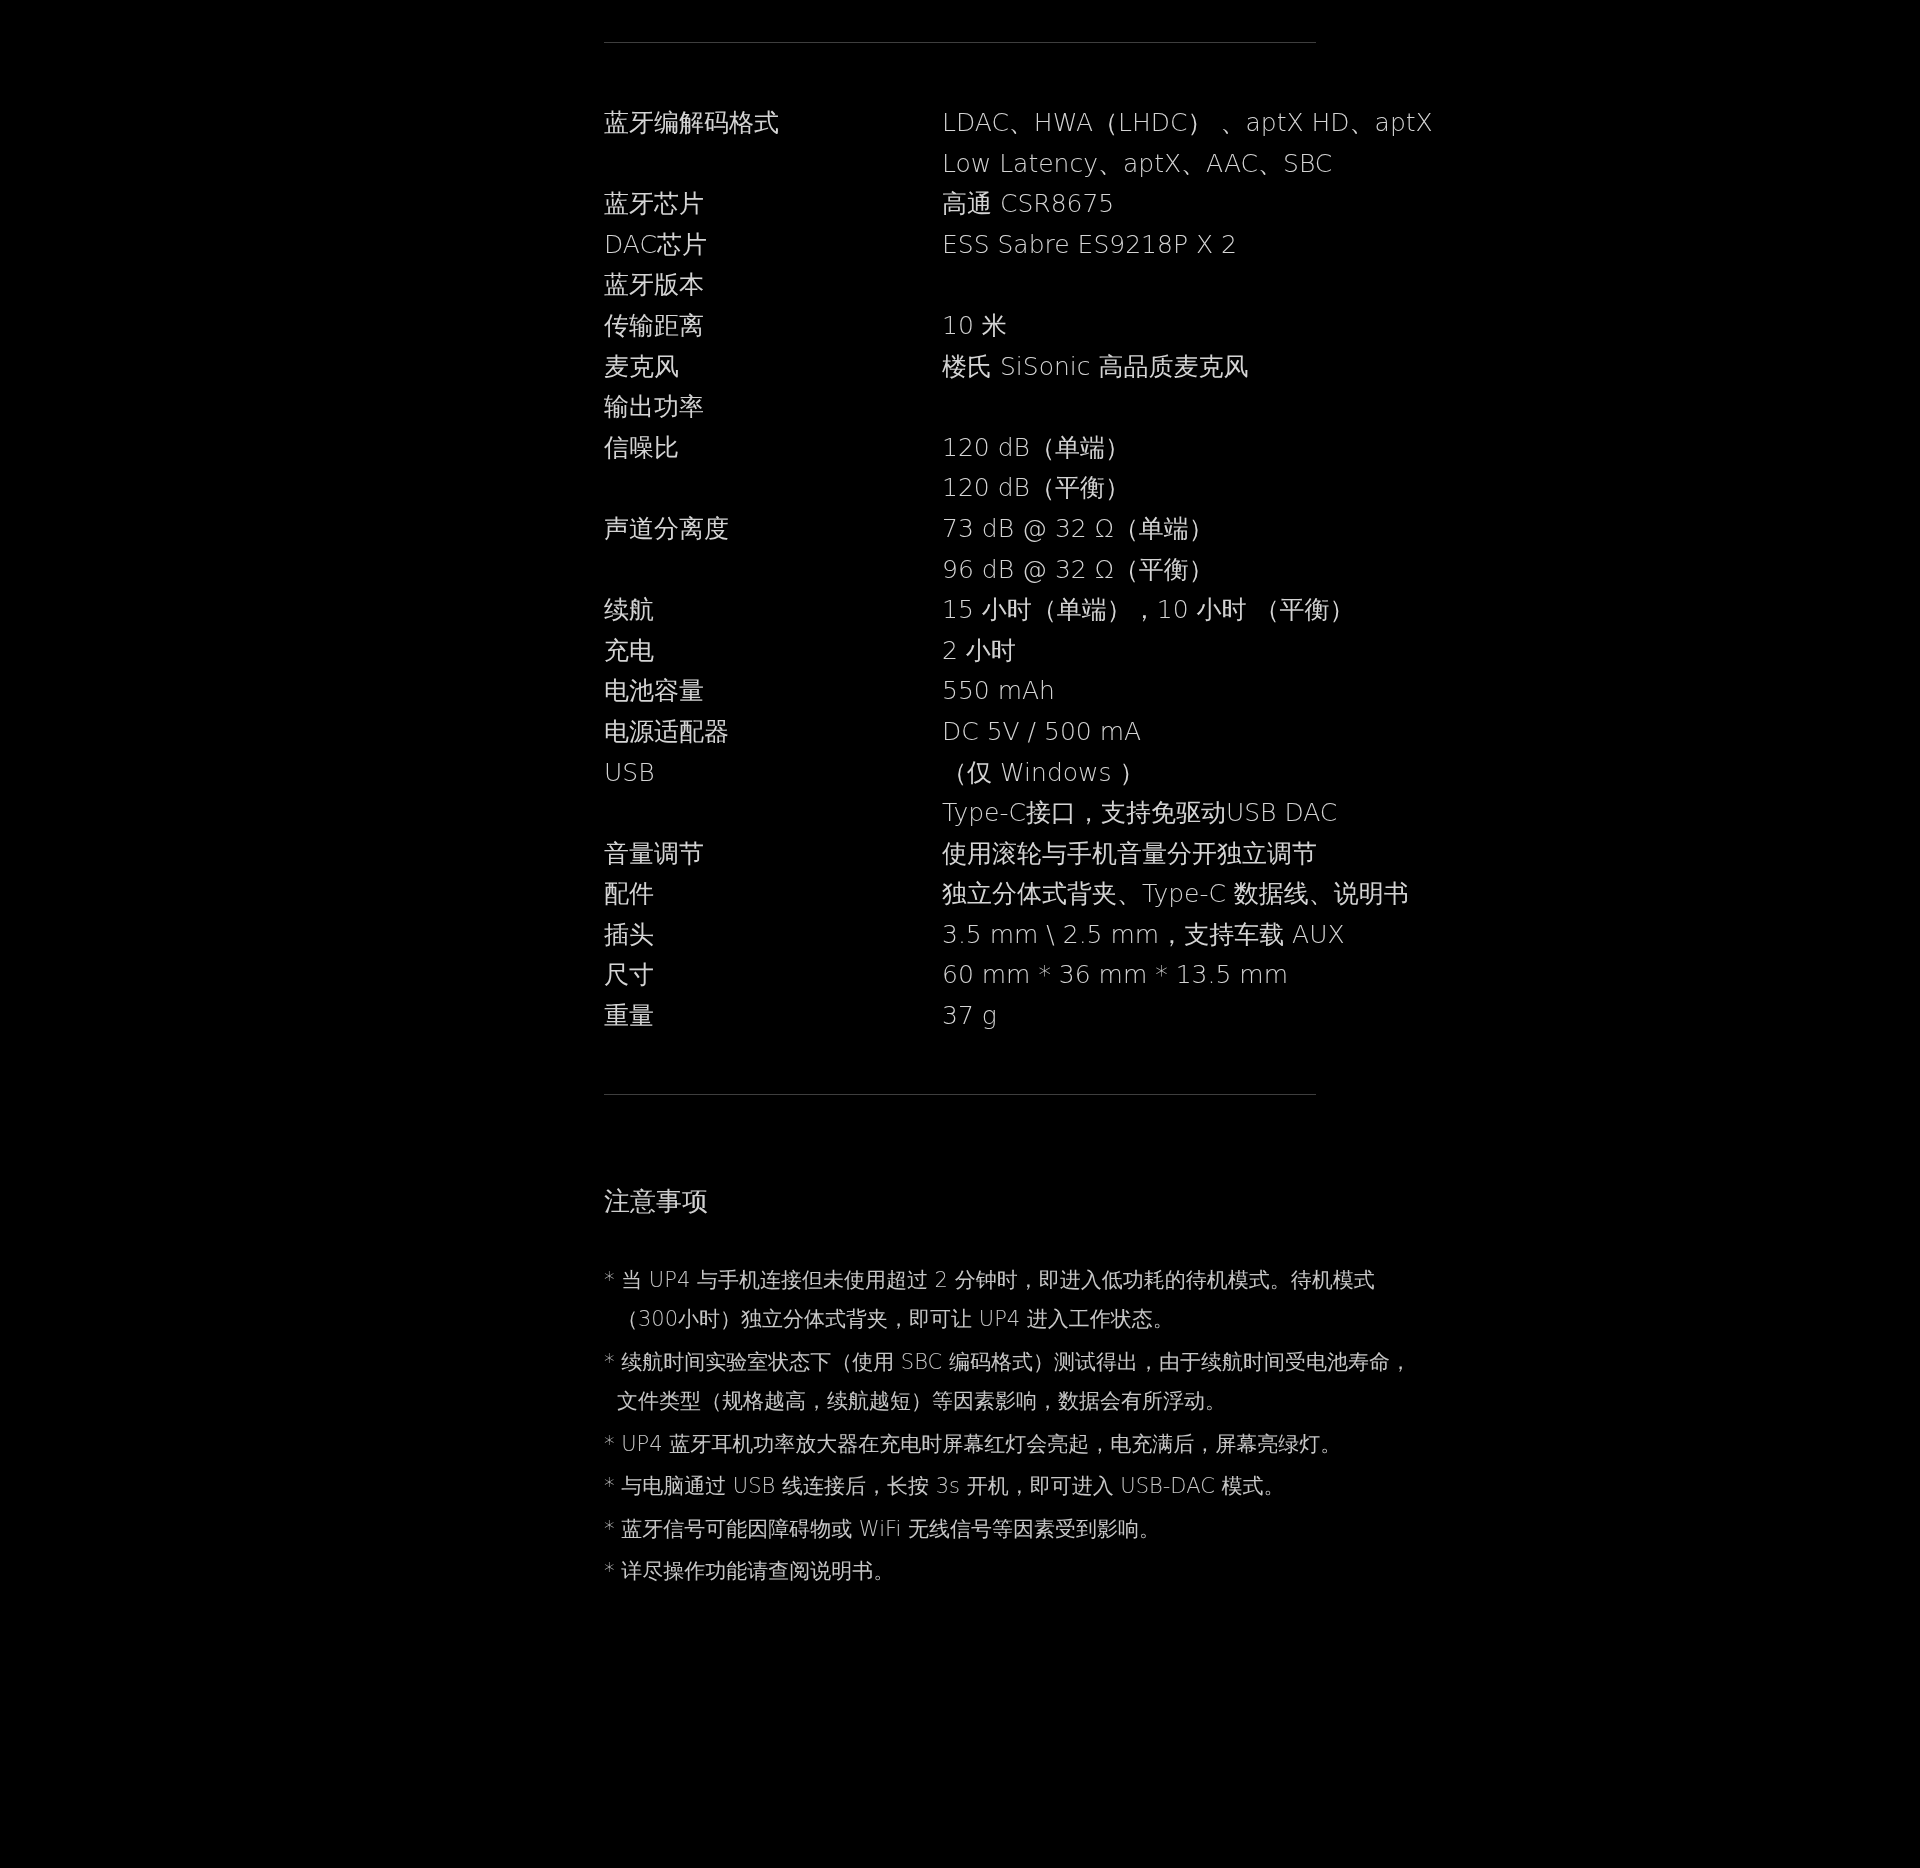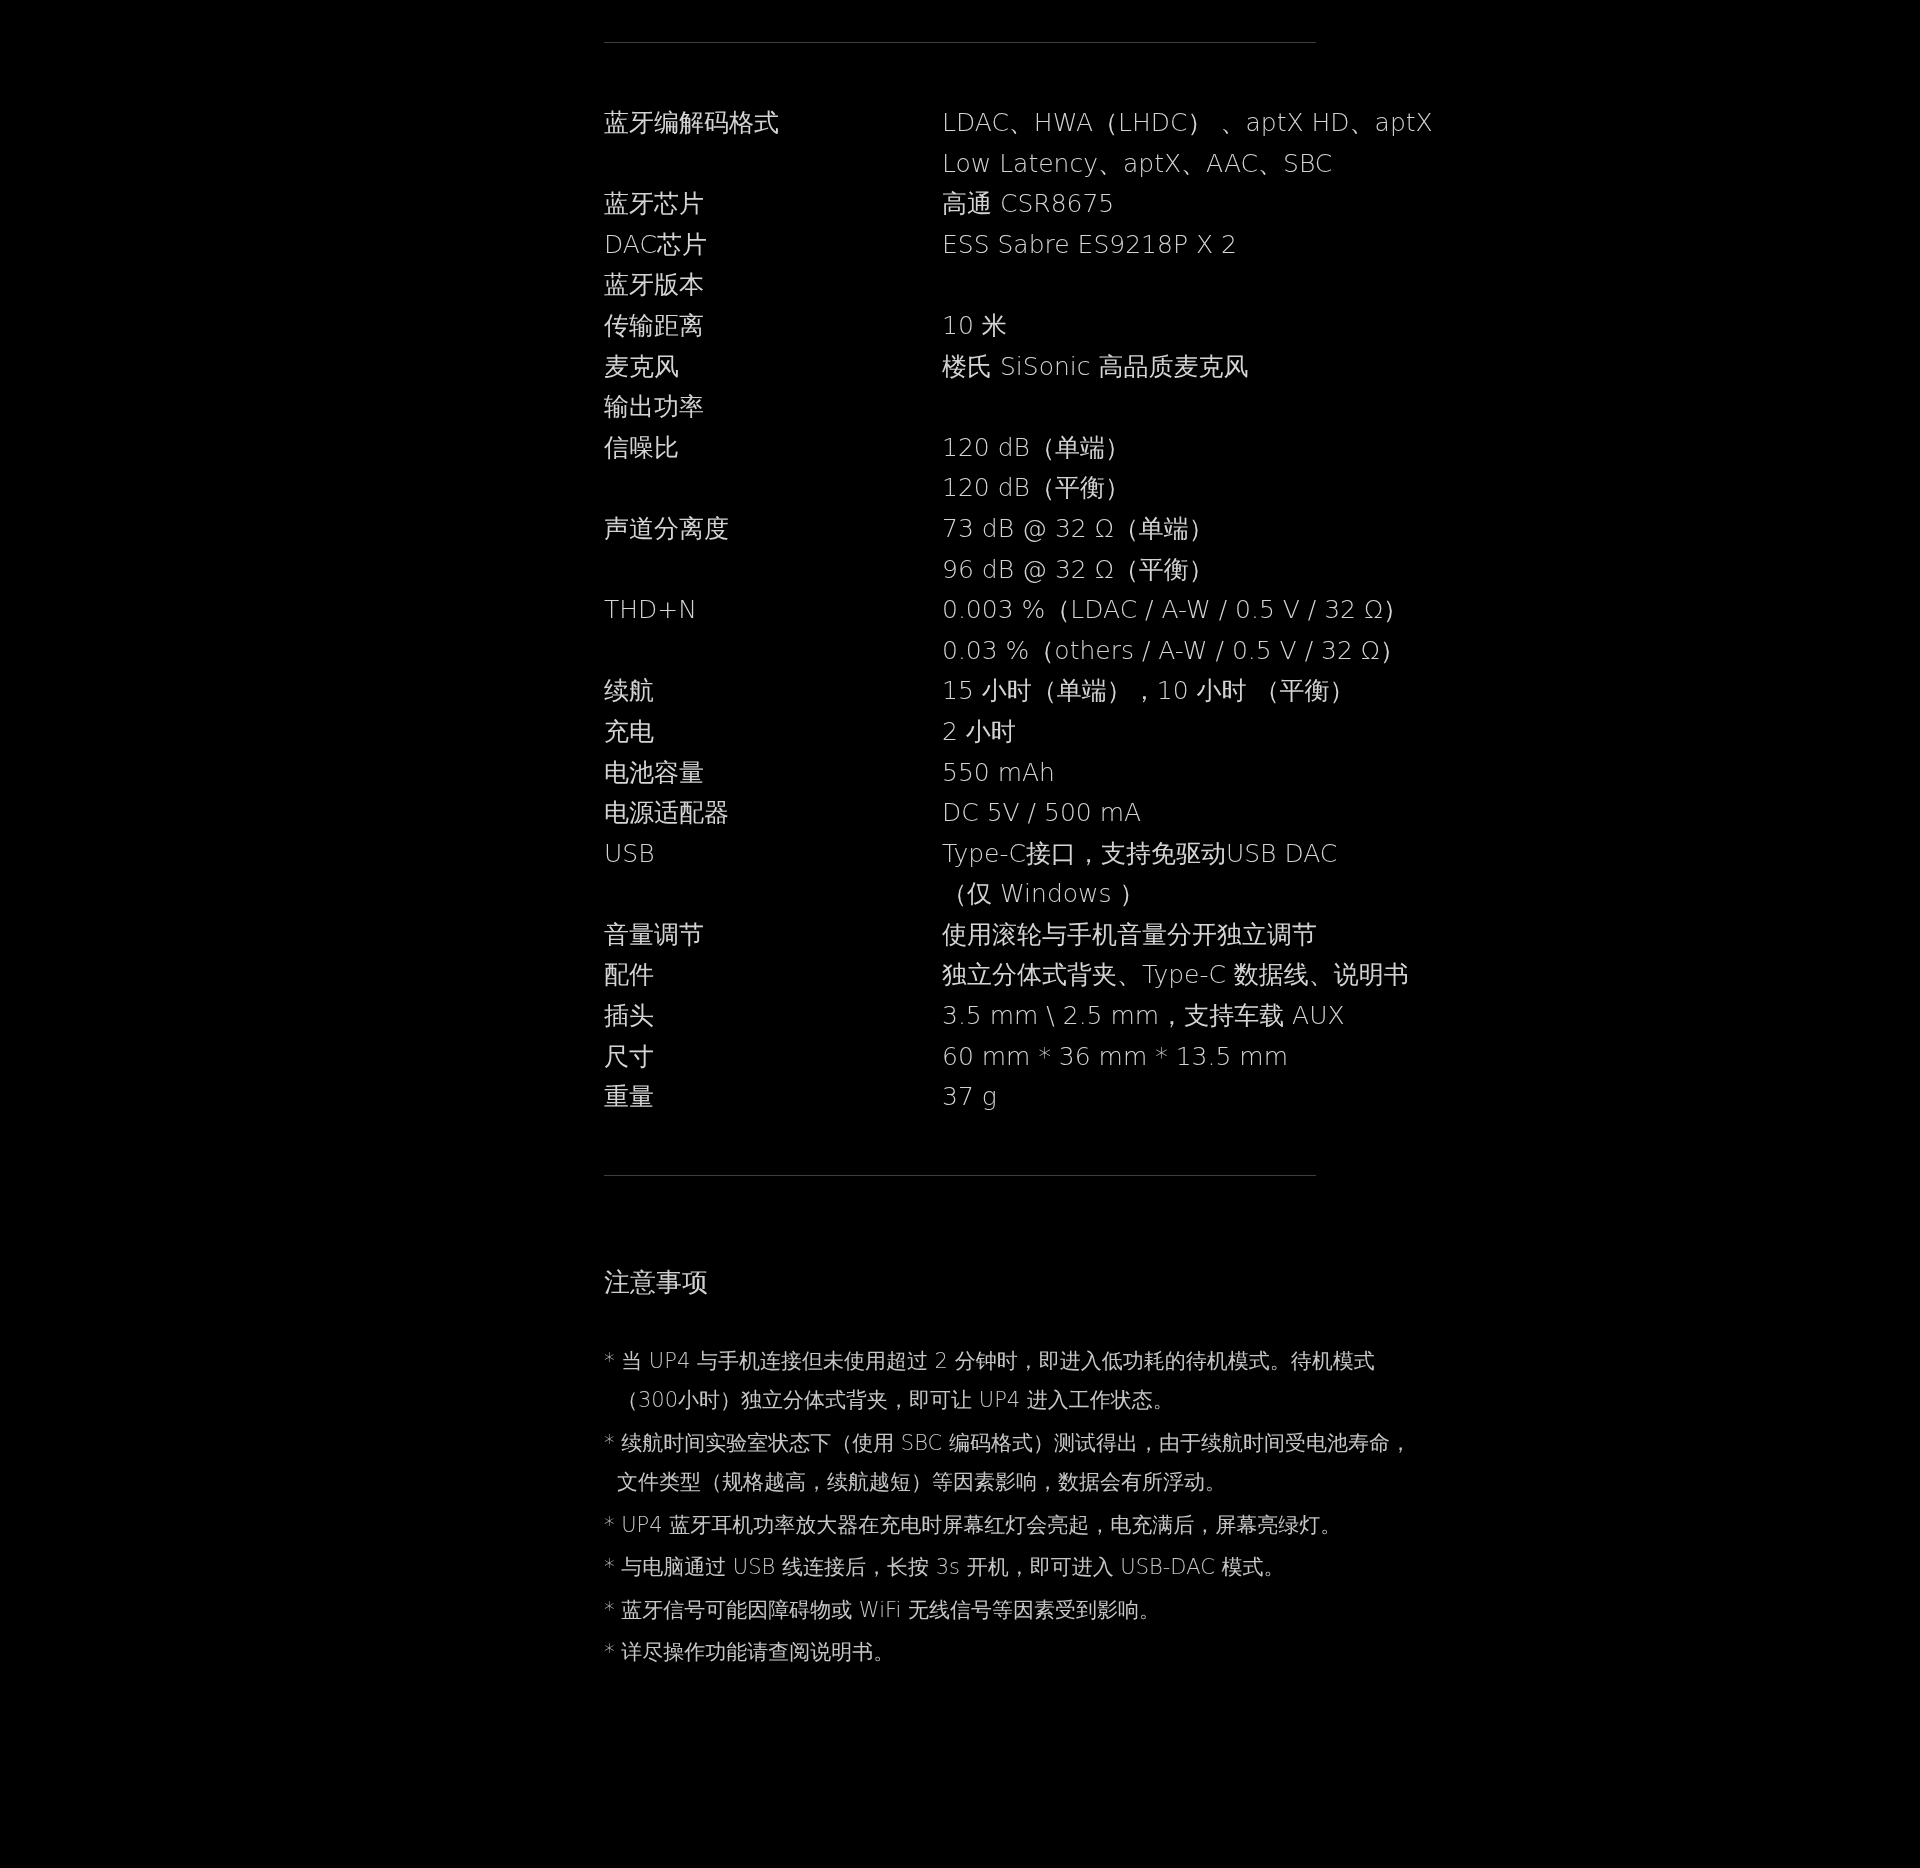--- a/index.html
+++ b/index.html
@@ -127,27 +127,20 @@
     </div>
 
     <div class="spec-row">
       <div class="spec-label">声道分离度</div>
       <div class="spec-value">
         <div class="line">73 dB @ 32 Ω（单端）</div>
         <div class="line">96 dB @ 32 Ω（平衡）</div>
       </div>
     </div>
 
-    <div class="spec-row">
-      <div class="spec-label">THD+N</div>
-      <div class="spec-value">
-        <div class="line">0.003 %（LDAC / A-W / 0.5 V / 32 Ω）</div>
-        <div class="line">0.03 %（others / A-W / 0.5 V / 32 Ω）</div>
-      </div>
-    </div>
 
     <div class="spec-row">
       <div class="spec-label">续航</div>
       <div class="spec-value">
         <div class="line">15 小时（单端），10 小时 （平衡）</div>
       </div>
     </div>
 
     <div class="spec-row">
       <div class="spec-label">充电</div>
@@ -166,22 +159,22 @@
     <div class="spec-row">
       <div class="spec-label">电源适配器</div>
       <div class="spec-value">
         <div class="line">DC 5V / 500 mA</div>
       </div>
     </div>
 
     <div class="spec-row">
       <div class="spec-label">USB</div>
       <div class="spec-value">
+        <div class="line">（仅 Windows ）</div>
         <div class="line">Type-C接口，支持免驱动USB DAC</div>
-        <div class="line">（仅 Windows ）</div>
       </div>
     </div>
 
     <div class="spec-row">
       <div class="spec-label">音量调节</div>
       <div class="spec-value">
         <div class="line">使用滚轮与手机音量分开独立调节</div>
       </div>
     </div>
 

